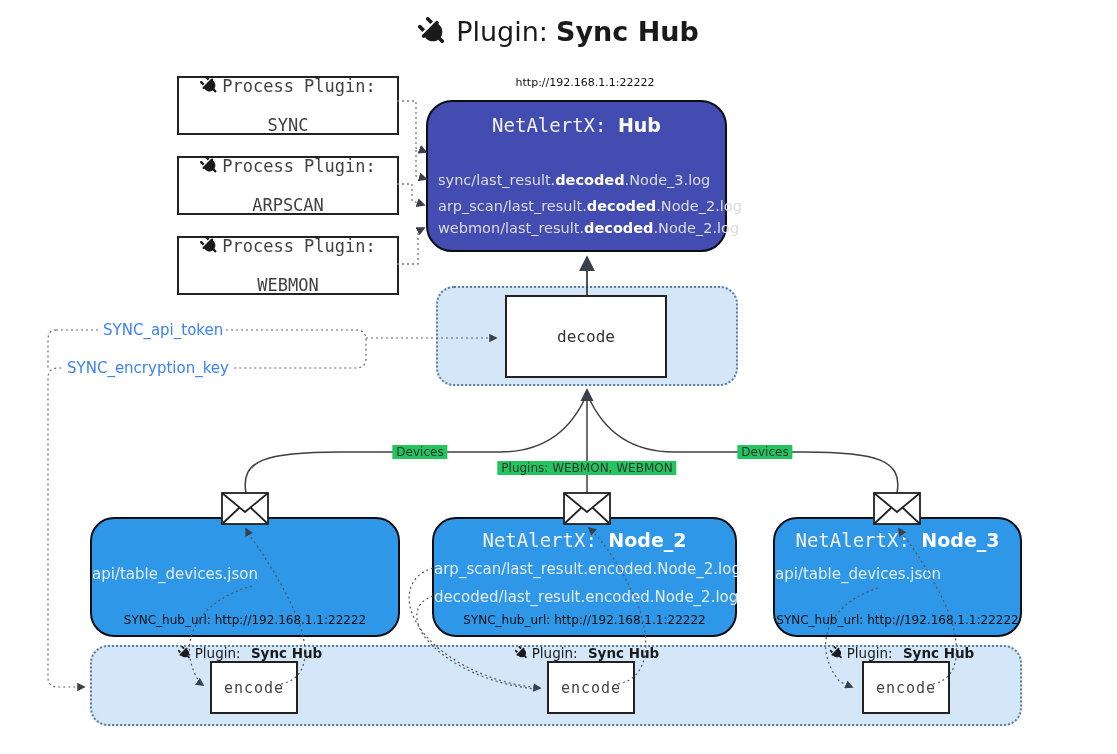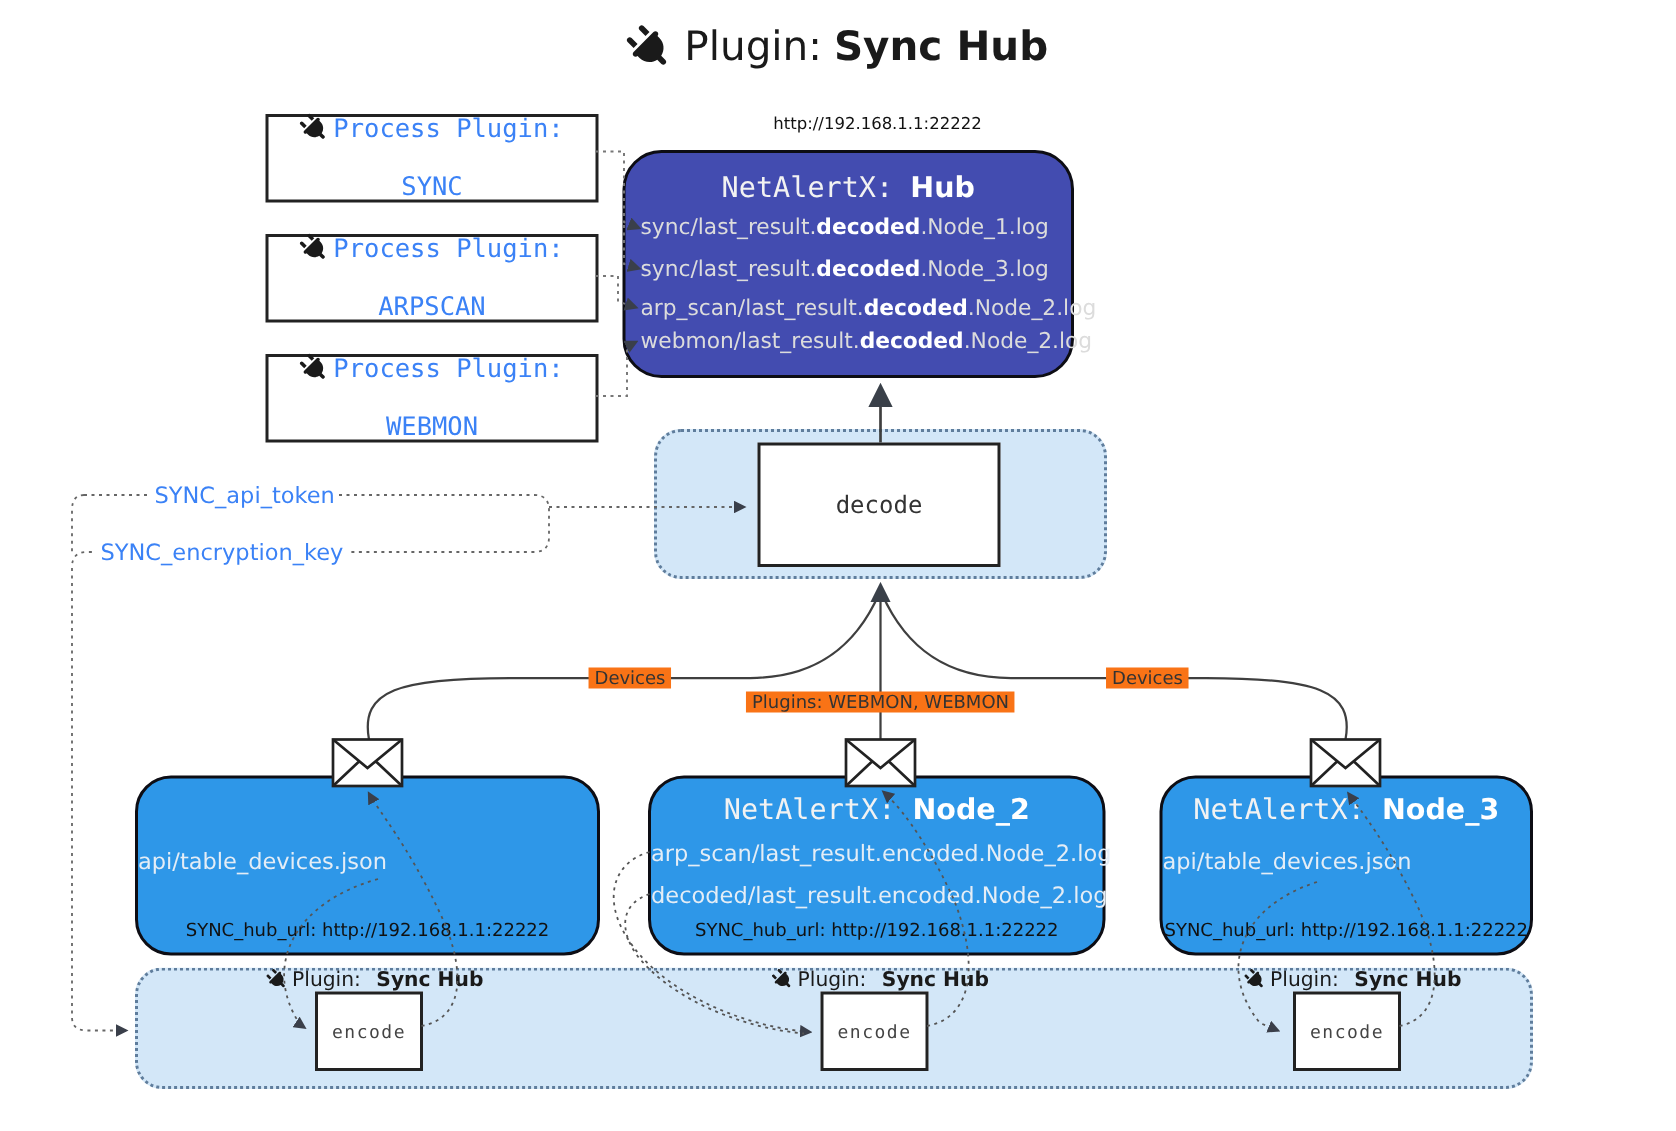--- a/index.html
+++ b/index.html
@@ -9,43 +9,43 @@
   
   #title{left:0;top:16px;width:1117px;display:flex;justify-content:center;align-items:center;
          gap:8px;font-size:27px;color:#1a1a1a;}
   #title .plug{width:30px;height:30px;}
   
   .plug{display:inline-block;color:#1a1a1a;transform:rotate(-45deg);flex:none;}
   .plug svg{width:100%;height:100%;display:block;}
   
   .pbox{left:177px;width:218px;height:55px;border:2px solid #222;background:#fff;
         display:flex;flex-direction:column;justify-content:center;align-items:center;
-        font-family:"DejaVu Sans Mono",monospace;font-size:17px;color:#3b82f6;line-height:1.55;gap:13px;}
+        font-family:"DejaVu Sans Mono",monospace;font-size:17px;color:#404040;line-height:1.55;gap:13px;}
   .pbox .l1{display:flex;align-items:center;gap:3px;}
   .pbox .plug{width:19px;height:19px;}
   
   #hub-url{left:434px;top:76px;width:302px;text-align:center;font-size:11px;color:#111;}
-  #hub{left:415px;top:100px;width:301px;height:152px;background:#434cb0;border:2.5px solid #0d0d14;
+  #hub{left:426px;top:100px;width:301px;height:152px;background:#434cb0;border:2.5px solid #0d0d14;
        border-radius:26px;box-sizing:border-box;}
   #hub .htitle{position:absolute;left:0;top:12px;width:100%;text-align:center;
        font-family:"DejaVu Sans Mono",monospace;font-size:19px;color:#f2f2f2;}
   #hub .htitle b{font-family:"DejaVu Sans",sans-serif;font-weight:700;color:#fff;}
   .hline{position:absolute;left:10px;width:290px;font-size:14.5px;color:#dcdcdc;white-space:nowrap;}
   .hline b{color:#fff;}
   
   .panel{background:#d3e7f8;border:2px dotted #5f7d9c;border-radius:18px;box-sizing:border-box;}
   #decode-panel{left:436px;top:286px;width:302px;height:100px;}
   #decode-box{left:505px;top:295px;width:162px;height:83px;background:#fff;border:2px solid #222;
       box-sizing:border-box;display:flex;align-items:center;justify-content:center;
       font-family:"DejaVu Sans Mono",monospace;font-size:16px;color:#333;}
   
   .linelabel{background:#fff;padding:0 3px;font-size:15px;color:#3b82f6;white-space:nowrap;}
   #lbl-api{left:100px;top:321px;}
   #lbl-enc{left:64px;top:359px;}
-  .edgelabel{background:#f97316;padding:0 4px;font-size:12px;color:#333;white-space:nowrap;
+  .edgelabel{background:#22c55e;padding:0 4px;font-size:12px;color:#333;white-space:nowrap;
              transform:translateX(-50%);}
   #lbl-dev-l{left:420px;top:445px;}
   #lbl-dev-r{left:765px;top:445px;}
   #lbl-plugins{left:587px;top:461px;}
   
   .node{top:517px;height:120px;background:#2e97e8;border:2.5px solid #0d0d14;border-radius:24px;
         box-sizing:border-box;}
   #node1{left:90px;width:310px;}
   #node2{left:432px;width:305px;padding-left:24px;}
   #node3{left:773px;width:249px;}
@@ -53,23 +53,23 @@
         font-family:"DejaVu Sans Mono",monospace;font-size:19px;color:#f2f2f2;white-space:nowrap;}
   .ntitle b{font-family:"DejaVu Sans",sans-serif;font-weight:700;color:#fff;}
   .nfile{position:absolute;left:0;width:100%;text-align:left;font-size:15px;color:#e4edf6;white-space:nowrap;}
   .nurl{position:absolute;left:0;bottom:8px;width:100%;text-align:center;font-size:12px;color:#111;}
   
   #bottom-panel{left:90px;top:645px;width:932px;height:81px;}
   .enc-label{top:645px;display:flex;align-items:center;gap:3px;font-size:13.5px;color:#1a1a1a;
              transform:translateX(-50%);white-space:nowrap;}
   .enc-label .plug{width:14px;height:14px;}
   .enc-label b{font-weight:700;}
-  .enc-box{top:661px;width:72px;height:53px;background:#fff;border:2px solid #222;box-sizing:border-box;
+  .enc-box{top:661px;width:88px;height:53px;background:#fff;border:2px solid #222;box-sizing:border-box;
            display:flex;align-items:center;justify-content:center;
-           font-family:"DejaVu Sans Mono",monospace;font-size:12px;letter-spacing:1px;color:#444;}
+           font-family:"DejaVu Sans Mono",monospace;font-size:15px;letter-spacing:1px;color:#444;}
   
   #wires{position:absolute;left:0;top:0;pointer-events:none;}
 </style>
 </head>
 <body>
 
 <div id="stage">
 
   <div class="abs" id="title">
     <span class="plug">
@@ -111,21 +111,20 @@
           </svg>
         </span>
     <span>Process Plugin:</span>
       </span>
     <span>WEBMON</span>
   </div>
 
   <div class="abs" id="hub-url">http://192.168.1.1:22222</div>
   <div class="abs" id="hub">
     <div class="htitle"><span>NetAlertX: </span><b>Hub</b></div>
-    <div class="hline" style="top:42px"><span>sync/last_result.</span><b>decoded</b><span>.Node_1.log</span></div>
     <div class="hline" style="top:70px"><span>sync/last_result.</span><b>decoded</b><span>.Node_3.log</span></div>
     <div class="hline" style="top:96px"><span>arp_scan/last_result.</span><b>decoded</b><span>.Node_2.log</span></div>
     <div class="hline" style="top:118px"><span>webmon/last_result.</span><b>decoded</b><span>.Node_2.log</span></div>
   </div>
 
   <div class="abs panel" id="decode-panel"></div>
   <div class="abs" id="decode-box">decode</div>
 
   <div class="abs node" id="node1">
     <div class="nfile" style="top:46px">api/table_devices.json</div>

